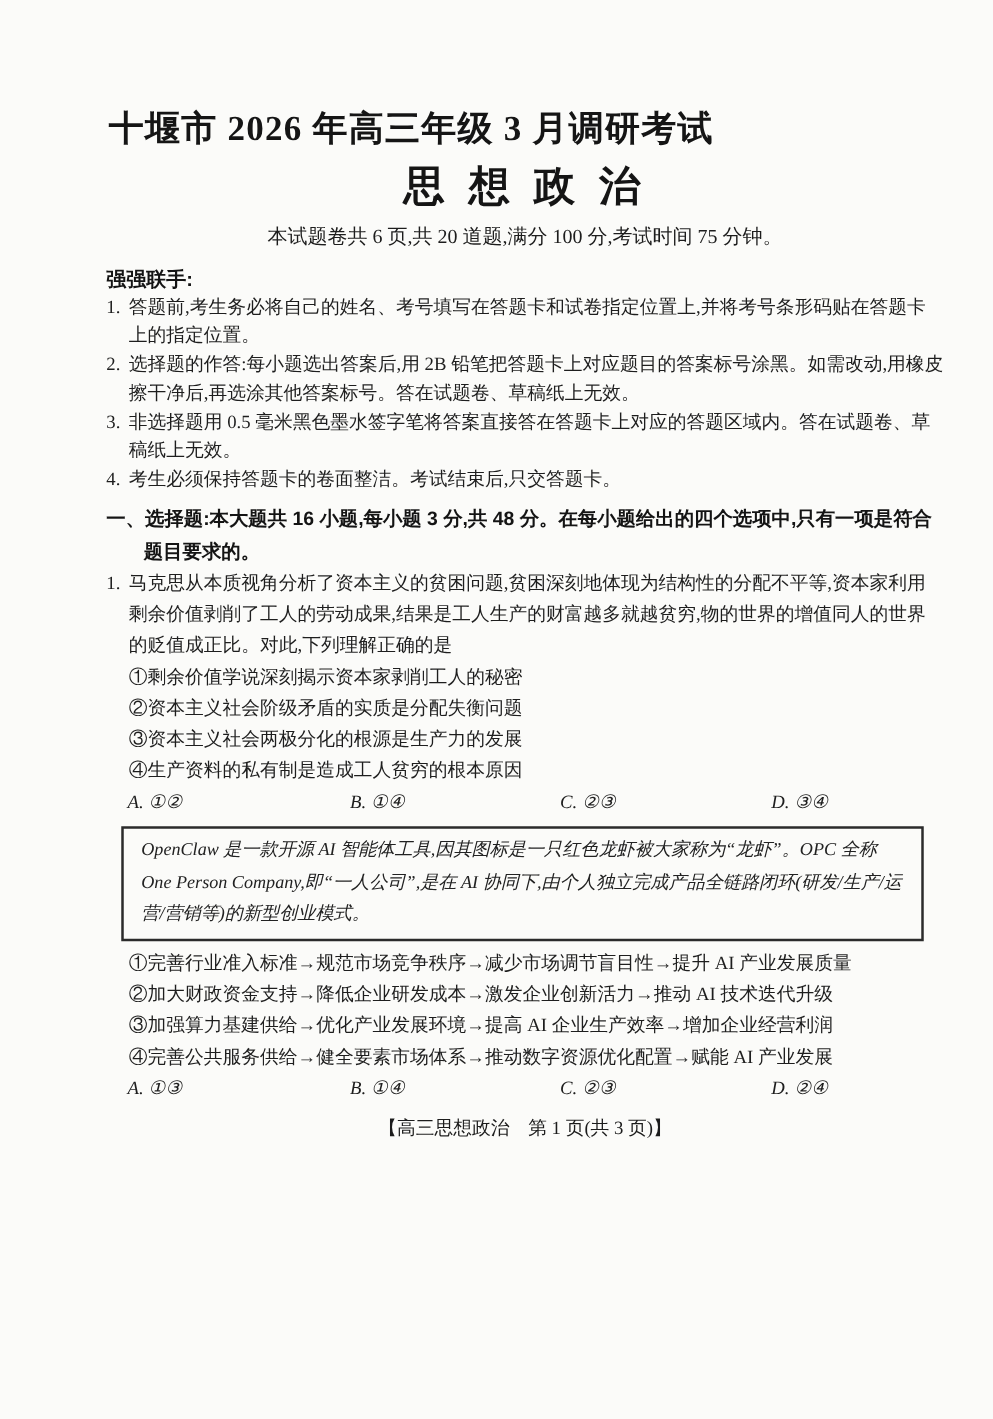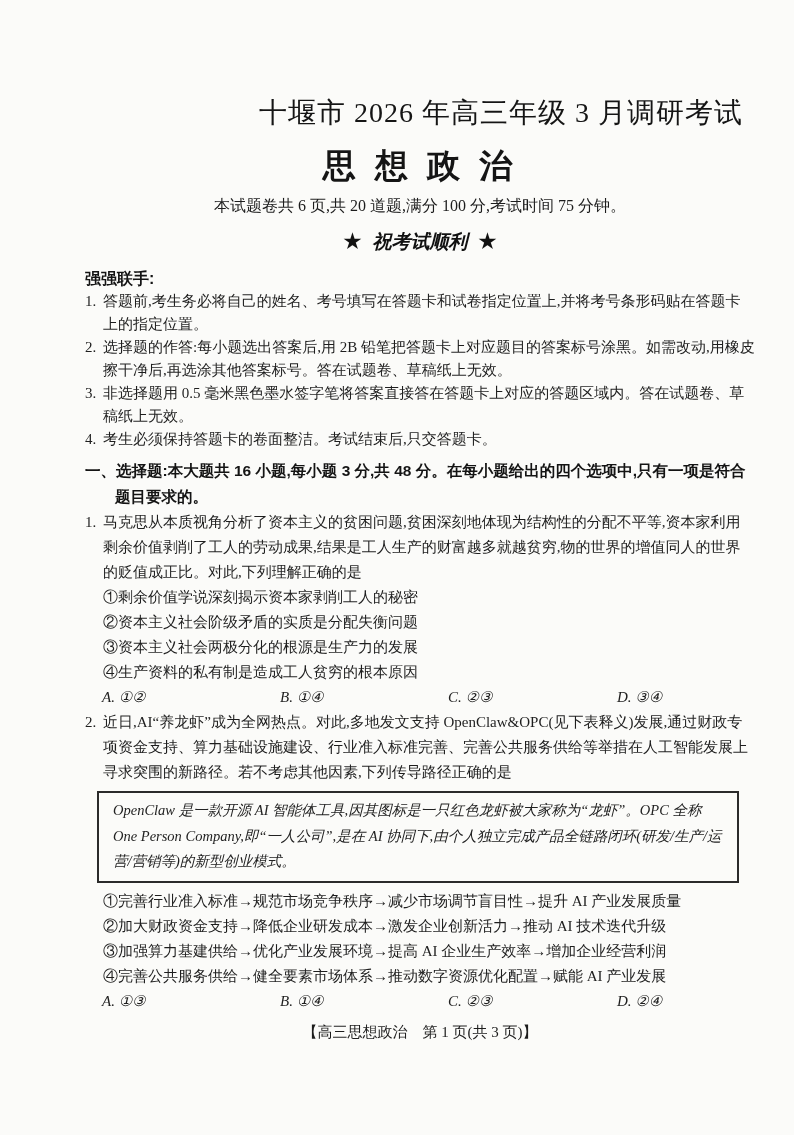--- a/index.html
+++ b/index.html
@@ -11,22 +11,22 @@
     font-family: "Liberation Serif", "DejaVu Serif", serif;
   }
   .page {
     position: relative;
     width: 794px; height: 1135px;
     color: #212121;
   }
   .content { padding: 82px 39px 0 85px; }
 
   .title {
-    margin: 12px; text-align: right;
-    font-size: 28px; font-weight: 400;
+    margin: 2px; text-align: left;
+    font-size: 28px; font-weight: 700;
     letter-spacing: 1px; color: #151515;
   }
   .subject {
     margin: 5px 0 0; text-align: center;
     font-size: 33px; font-weight: 700;
     letter-spacing: 5px; color: #151515;
     font-family: "Liberation Sans", "DejaVu Sans", sans-serif;
   }
   .info { margin: 7px 0 0; text-align: center; font-size: 16px; color: #1d1d1d; }
   .blessing { margin: 12px 0 0; text-align: center; font-size: 19px; font-weight: 700; font-style: italic; color: #111; }
@@ -67,21 +67,20 @@
 </head>
 <body>
 
 <div class="page">
   <div class="content">
 
     <h1 class="title">十堰市 2026 年高三年级 3 月调研考试</h1>
     <h2 class="subject">思 想 政 治</h2>
     <p class="info">本试题卷共 6 页,共 20 道题,满分 100 分,考试时间 75 分钟。</p>
 
-    <p class="blessing"><span class="star">★</span><span>祝考试顺利</span><span class="star">★</span></p>
 
     <p class="notices-heading">强强联手:</p>
 
     <p class="n-item hang"><span class="num">1.</span><span>答题前,考生务必将自己的姓名、考号填写在答题卡和试卷指定位置上,并将考号条形码贴在答题卡上的指定位置。</span></p>
     <p class="n-item hang"><span class="num">2.</span><span>选择题的作答:每小题选出答案后,用 2B 铅笔把答题卡上对应题目的答案标号涂黑。如需改动,用橡皮擦干净后,再选涂其他答案标号。答在试题卷、草稿纸上无效。</span></p>
     <p class="n-item hang"><span class="num">3.</span><span>非选择题用 0.5 毫米黑色墨水签字笔将答案直接答在答题卡上对应的答题区域内。答在试题卷、草稿纸上无效。</span></p>
     <p class="n-item hang"><span class="num">4.</span><span>考生必须保持答题卡的卷面整洁。考试结束后,只交答题卡。</span></p>
 
     <p class="section-heading">一、选择题:本大题共 16 小题,每小题 3 分,共 48 分。在每小题给出的四个选项中,只有一项是符合题目要求的。</p>
 
@@ -93,21 +92,20 @@
       <p class="sub">④生产资料的私有制是造成工人贫穷的根本原因</p>
       <div class="choices">
         <span>A. ①②</span>
         <span>B. ①④</span>
         <span>C. ②③</span>
         <span>D. ③④</span>
       </div>
     </div>
 
     <div class="question">
-      <p class="stem hang"><span class="num">2.</span><span>近日,AI“养龙虾”成为全网热点。对此,多地发文支持 OpenClaw&amp;OPC(见下表释义)发展,通过财政专项资金支持、算力基础设施建设、行业准入标准完善、完善公共服务供给等举措在人工智能发展上寻求突围的新路径。若不考虑其他因素,下列传导路径正确的是</span></p>
       <div class="defbox">OpenClaw 是一款开源 AI 智能体工具,因其图标是一只红色龙虾被大家称为“龙虾”。OPC 全称 One Person Company,即“一人公司”,是在 AI 协同下,由个人独立完成产品全链路闭环(研发/生产/运营/营销等)的新型创业模式。</div>
       <p class="sub">①完善行业准入标准→规范市场竞争秩序→减少市场调节盲目性→提升 AI 产业发展质量</p>
       <p class="sub">②加大财政资金支持→降低企业研发成本→激发企业创新活力→推动 AI 技术迭代升级</p>
       <p class="sub">③加强算力基建供给→优化产业发展环境→提高 AI 企业生产效率→增加企业经营利润</p>
       <p class="sub">④完善公共服务供给→健全要素市场体系→推动数字资源优化配置→赋能 AI 产业发展</p>
       <div class="choices">
         <span>A. ①③</span>
         <span>B. ①④</span>
         <span>C. ②③</span>
         <span>D. ②④</span>

